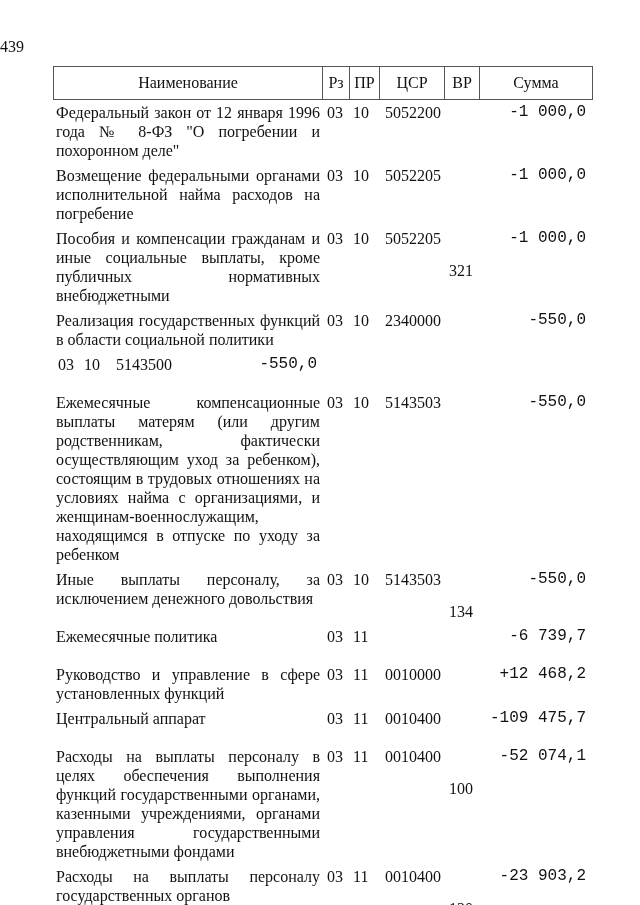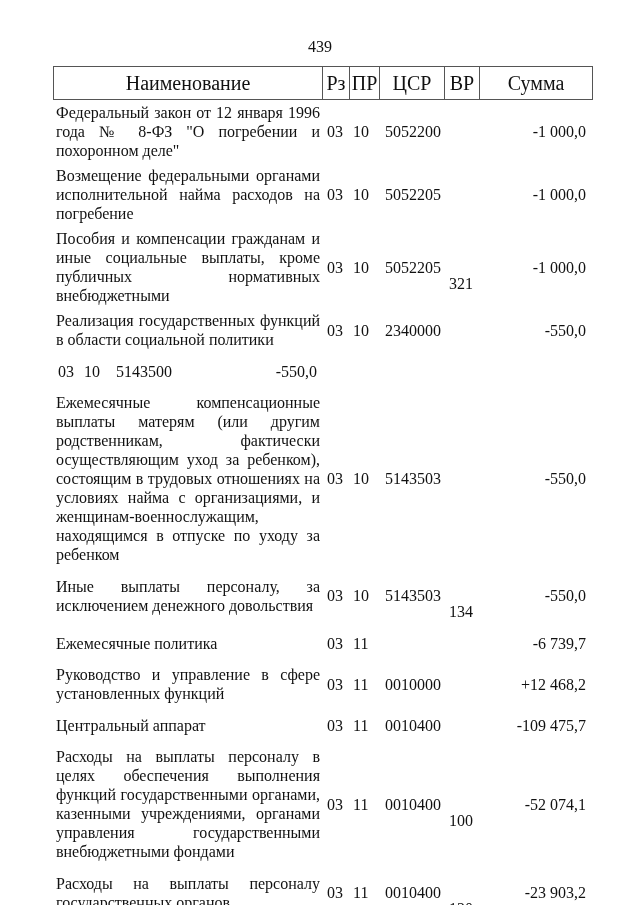--- a/index.html
+++ b/index.html
@@ -3,50 +3,50 @@
 <meta charset="utf-8">
 <style>
   html, body { margin: 0; padding: 0; background: #ffffff; }
   body {
     width: 640px; height: 905px; position: relative; overflow: hidden;
     font-family: "Liberation Serif", "DejaVu Serif", serif;
     color: #111111;
   }
   .page-number {
     position: absolute; left: 0; width: 640px; top: 38px;
-    text-align: center; font-size: 16px;
+    font-size: 16px;
   }
   .header {
     position: absolute; left: 53px; top: 66px; width: 540px; height: 34px;
     border: 1px solid #555; box-sizing: border-box; display: flex;
-    font-size: 20px;
+    font-size: 16px;
   }
   .header .hc {
     display: flex; align-items: center; justify-content: center;
     border-right: 1px solid #555; box-sizing: border-box; height: 100%;
   }
   .header .hc:last-child { border-right: none; }
   .c-name { width: 269px; }
   .c-rz { width: 27px; }
   .c-pr { width: 30px; }
   .c-csr { width: 65px; }
   .c-vr { width: 35px; }
   .c-sum { width: 112px; }
 
   .rows { position: absolute; left: 53px; top: 103px; width: 540px; }
-  .row { display: flex; align-items: center; margin-bottom: 6px; font-size: 16px; line-height: 19px; }
+  .row { display: flex; align-items: flex-start; margin-bottom: 6px; font-size: 16px; line-height: 19px; }
   .row .name {
     width: 264px; padding-left: 3px; padding-right: 2px; box-sizing: content-box;
     text-align: justify; text-align-last: left;
   }
   .row .rz { width: 27px; padding-left: 5px; box-sizing: border-box; }
   .row .pr { width: 30px; padding-left: 4px; box-sizing: border-box; }
   .row .csr { width: 65px; padding-left: 6px; box-sizing: border-box; }
   .row .vr { width: 35px; padding-left: 5px; box-sizing: border-box; margin-top: 32px; }
-  .row .sum { width: 107px; text-align: right; }
+  .row .sum { width: 107px; text-align: right; font-family: Liberation Mono, monospace; }
 </style>
 </head>
 <body>
 
 <div class="page-number">439</div>
 
 <div class="header">
   <div class="hc c-name">Наименование</div>
   <div class="hc c-rz">Рз</div>
   <div class="hc c-pr">ПР</div>

